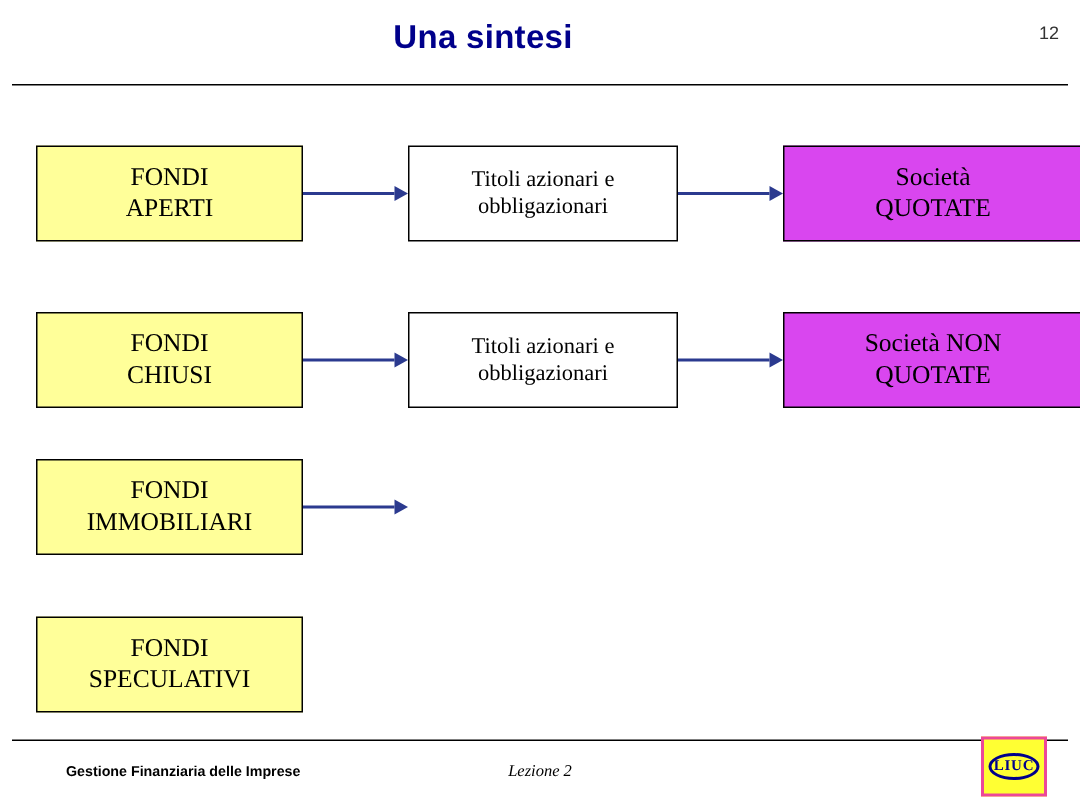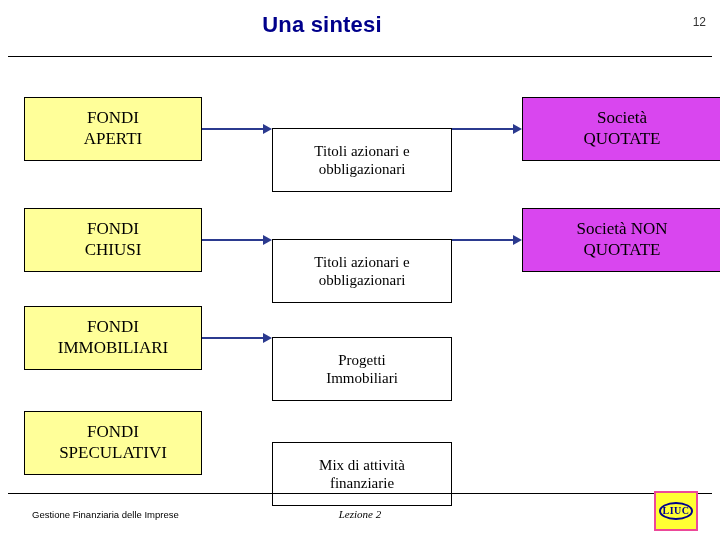--- a/index.html
+++ b/index.html
@@ -72,21 +72,20 @@
     font-size: 17px;
     color: #000000;
   }
   .box-mid {
     left: 272px;
     width: 180px;
     height: 64px;
     background: #ffffff;
     font-size: 15px;
     color: #000000;
-    margin-top: 31px;
   }
   .box-right {
     left: 522px;
     width: 200px;
     height: 64px;
     background: #d946ef;
     font-size: 17px;
     color: #000000;
   }
   
@@ -122,24 +121,25 @@
     position: absolute;
     bottom: 46px;
     left: 8px;
     width: 704px;
     height: 1px;
     background: #000000;
   }
   .footer-left {
     position: absolute;
     bottom: 20px;
-    left: 32px;
+    left: 44px;
     font-family: "Liberation Sans", sans-serif;
     font-size: 9.5px;
     color: #000000;
+    font-weight: bold;
   }
   .footer-center {
     position: absolute;
     bottom: 20px;
     left: 0;
     width: 720px;
     text-align: center;
     font-family: "Liberation Serif", serif;
     font-style: italic;
     font-size: 11px;
@@ -214,26 +214,24 @@
       </div>
     <div class="box box-right">Società NON<br>QUOTATE</div>
   </div>
 
   <div class="row" style="top:306px;">
     <div class="box box-left">FONDI<br>IMMOBILIARI</div>
     <div class="arrow arrow-1">
         <span class="shaft"></span>
         <span class="head"></span>
       </div>
-    <div class="box box-mid">Progetti<br>Immobiliari</div>
   </div>
 
   <div class="row" style="top:411px;">
     <div class="box box-left">FONDI<br>SPECULATIVI</div>
-    <div class="box box-mid">Mix di attività<br>finanziarie</div>
   </div>
 
   <div class="footer-rule"></div>
   <div class="footer-left">Gestione Finanziaria delle Imprese</div>
   <div class="footer-center">Lezione 2</div>
   <div class="logo">
     <div class="ring"></div>
     <div class="logo-text">LIUC</div>
   </div>
 

